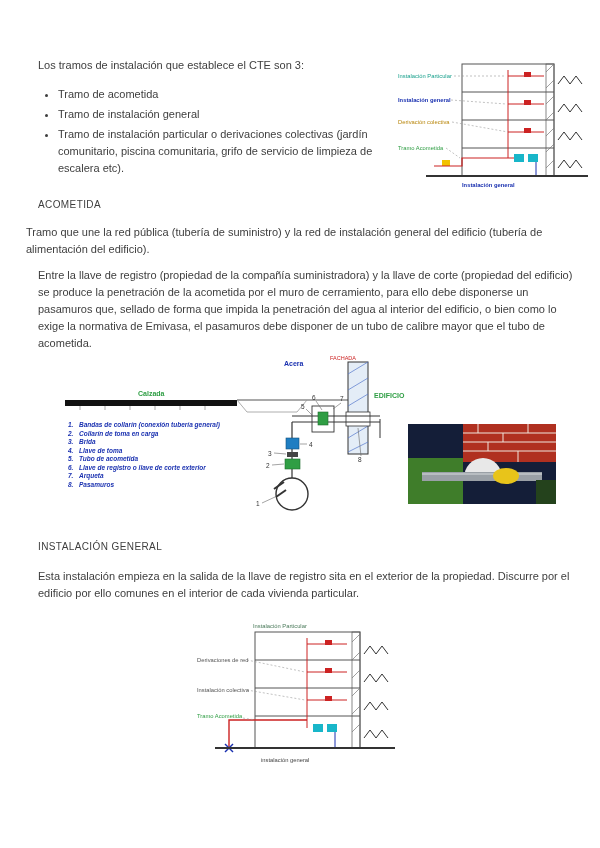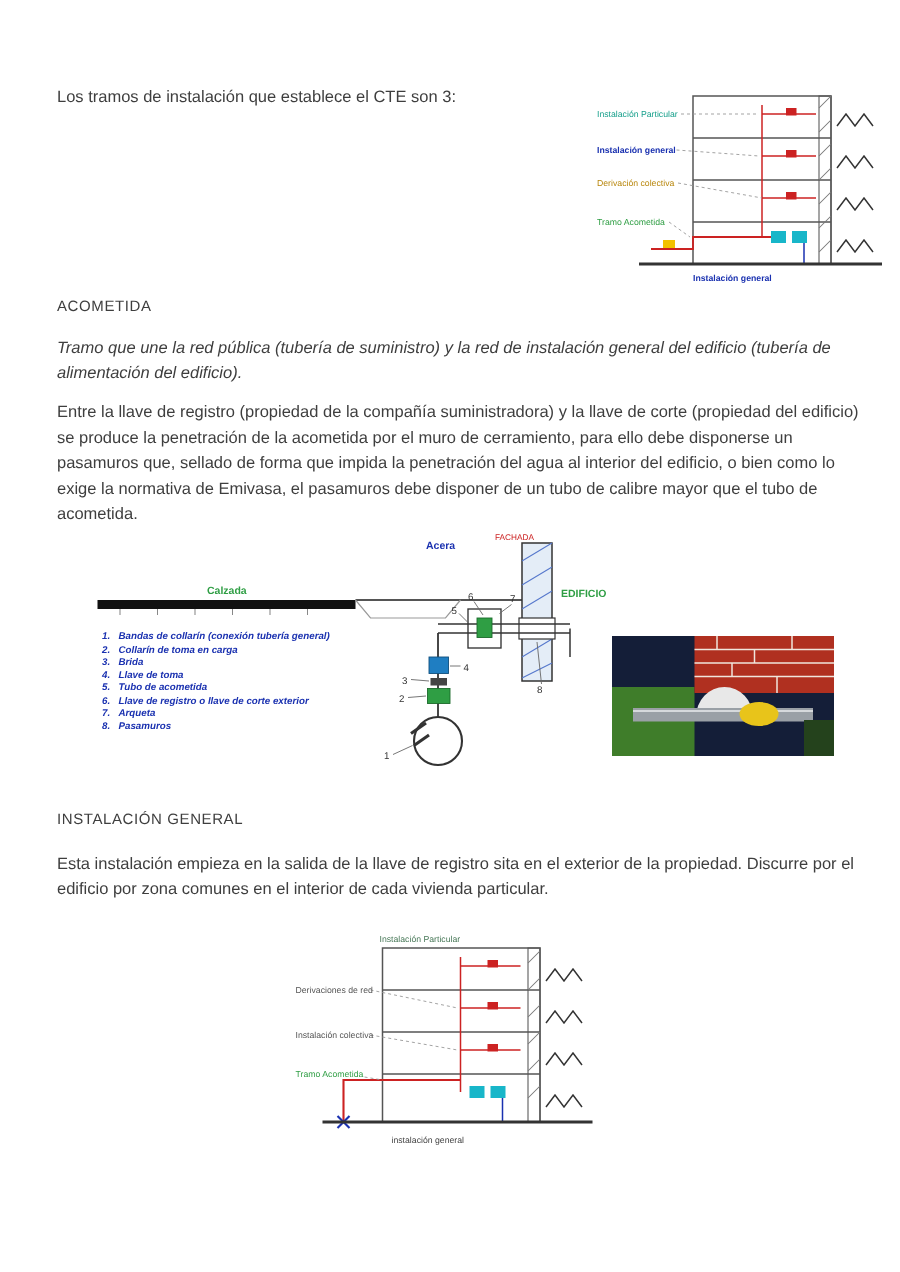--- a/index.html
+++ b/index.html
@@ -23,20 +23,25 @@
   .legend-row { display: flex; gap: 4px; }
   .legend-num { width: 7px; flex: 0 0 auto; }
 </style>
 </head>
 <body>
 
 <div class="page">
 
   <div class="abs body-text" style="left:38px; top:57px; width:420px;">Los tramos de instalación que establece el CTE son 3:</div>
 
+  <ul class="bullets abs body-text" style="left:44px; top:86px; width:350px;">
+    <li>Tramo de acometida</li>
+    <li>Tramo de instalación general</li>
+    <li>Tramo de instalación particular o derivaciones colectivas (jardín comunitario, piscina comunitaria, grifo de servicio de limpieza de escalera etc).</li>
+  </ul>
 
   <div class="abs" style="left:396px; top:54px; width:194px; height:136px;">
     <svg viewBox="0 0 194 136" width="194" height="136">
 
       <g stroke="#555" fill="none" stroke-width="1">
         <rect x="66" y="10" width="92" height="112"></rect>
         <line x1="66" y1="38" x2="158" y2="38"></line>
         <line x1="66" y1="66" x2="158" y2="66"></line>
         <line x1="66" y1="94" x2="158" y2="94"></line>
       </g>
@@ -94,21 +99,21 @@
       <text x="2" y="24" font-size="5.8" fill="#18a08c">Instalación Particular</text>
       <text x="2" y="48" font-size="5.8" font-weight="bold" fill="#1a31b0">Instalación general</text>
       <text x="2" y="70" font-size="5.8" fill="#b8860b">Derivación colectiva</text>
       <text x="2" y="96" font-size="5.8" fill="#2f9e44">Tramo Acometida</text>
       <text x="66" y="133" font-size="5.8" font-weight="bold" fill="#1a31b0">Instalación general</text>
     </svg>
   </div>
 
   <div class="abs heading" style="left:38px; top:199px;">ACOMETIDA</div>
 
-  <div class="abs body-text" style="left:38px; top:224px; width:535px;font-style:italic;">Tramo que une la red pública (tubería de suministro) y la red de instalación general del edificio (tubería de alimentación del edificio).</div>
+  <div class="abs body-text" style="left:26px; top:224px; width:535px;">Tramo que une la red pública (tubería de suministro) y la red de instalación general del edificio (tubería de alimentación del edificio).</div>
 
   <div class="abs body-text" style="left:38px; top:267px; width:535px;">Entre la llave de registro (propiedad de la compañía suministradora) y la llave de corte (propiedad del edificio) se produce la penetración de la acometida por el muro de cerramiento, para ello debe disponerse un pasamuros que, sellado de forma que impida la penetración del agua al interior del edificio, o bien como lo exige la normativa de Emivasa, el pasamuros debe disponer de un tubo de calibre mayor que el tubo de acometida.</div>
 
   <div class="abs" style="left:60px; top:352px; width:350px; height:178px;">
     <svg viewBox="0 0 350 178" width="350" height="178">
 
       <rect x="5" y="48" width="172" height="6" fill="#111"></rect>
       <g stroke="#888" stroke-width="0.7">
         <line x1="20" y1="54" x2="20" y2="58"></line>
         <line x1="45" y1="54" x2="45" y2="58"></line>
@@ -244,21 +249,21 @@
       <path d="M56,54 A19,20 0 0 1 94,54 Z" fill="#e8e8e8"></path>
       <rect x="14" y="48" width="120" height="9" fill="#9aa0a6"></rect>
       <line x1="14" y1="50" x2="134" y2="50" stroke="#d6d9dc" stroke-width="1.2"></line>
       <ellipse cx="98" cy="52" rx="13" ry="8" fill="#e8c41a"></ellipse>
       <rect x="128" y="56" width="20" height="24" fill="#24421c"></rect>
     </svg>
   </div>
 
   <div class="abs heading" style="left:38px; top:541px;">INSTALACIÓN GENERAL</div>
 
-  <div class="abs body-text" style="left:38px; top:568px; width:535px;">Esta instalación empieza en la salida de la llave de registro sita en el exterior de la propiedad. Discurre por el edificio por zona comunes en el interior de cada vivienda particular.</div>
+  <div class="abs body-text" style="left:38px; top:568px; width:535px;">Esta instalación empieza en la salida de la llave de registro sita en el exterior de la propiedad. Discurre por el edificio por ello comunes en el interior de cada vivienda particular.</div>
 
   <div class="abs" style="left:195px; top:618px; width:205px; height:158px;">
     <svg viewBox="0 0 205 158" width="205" height="158">
 
       <g stroke="#555" fill="none" stroke-width="1">
         <rect x="60" y="14" width="105" height="116"></rect>
         <line x1="60" y1="42" x2="165" y2="42"></line>
         <line x1="60" y1="70" x2="165" y2="70"></line>
         <line x1="60" y1="98" x2="165" y2="98"></line>
       </g>

